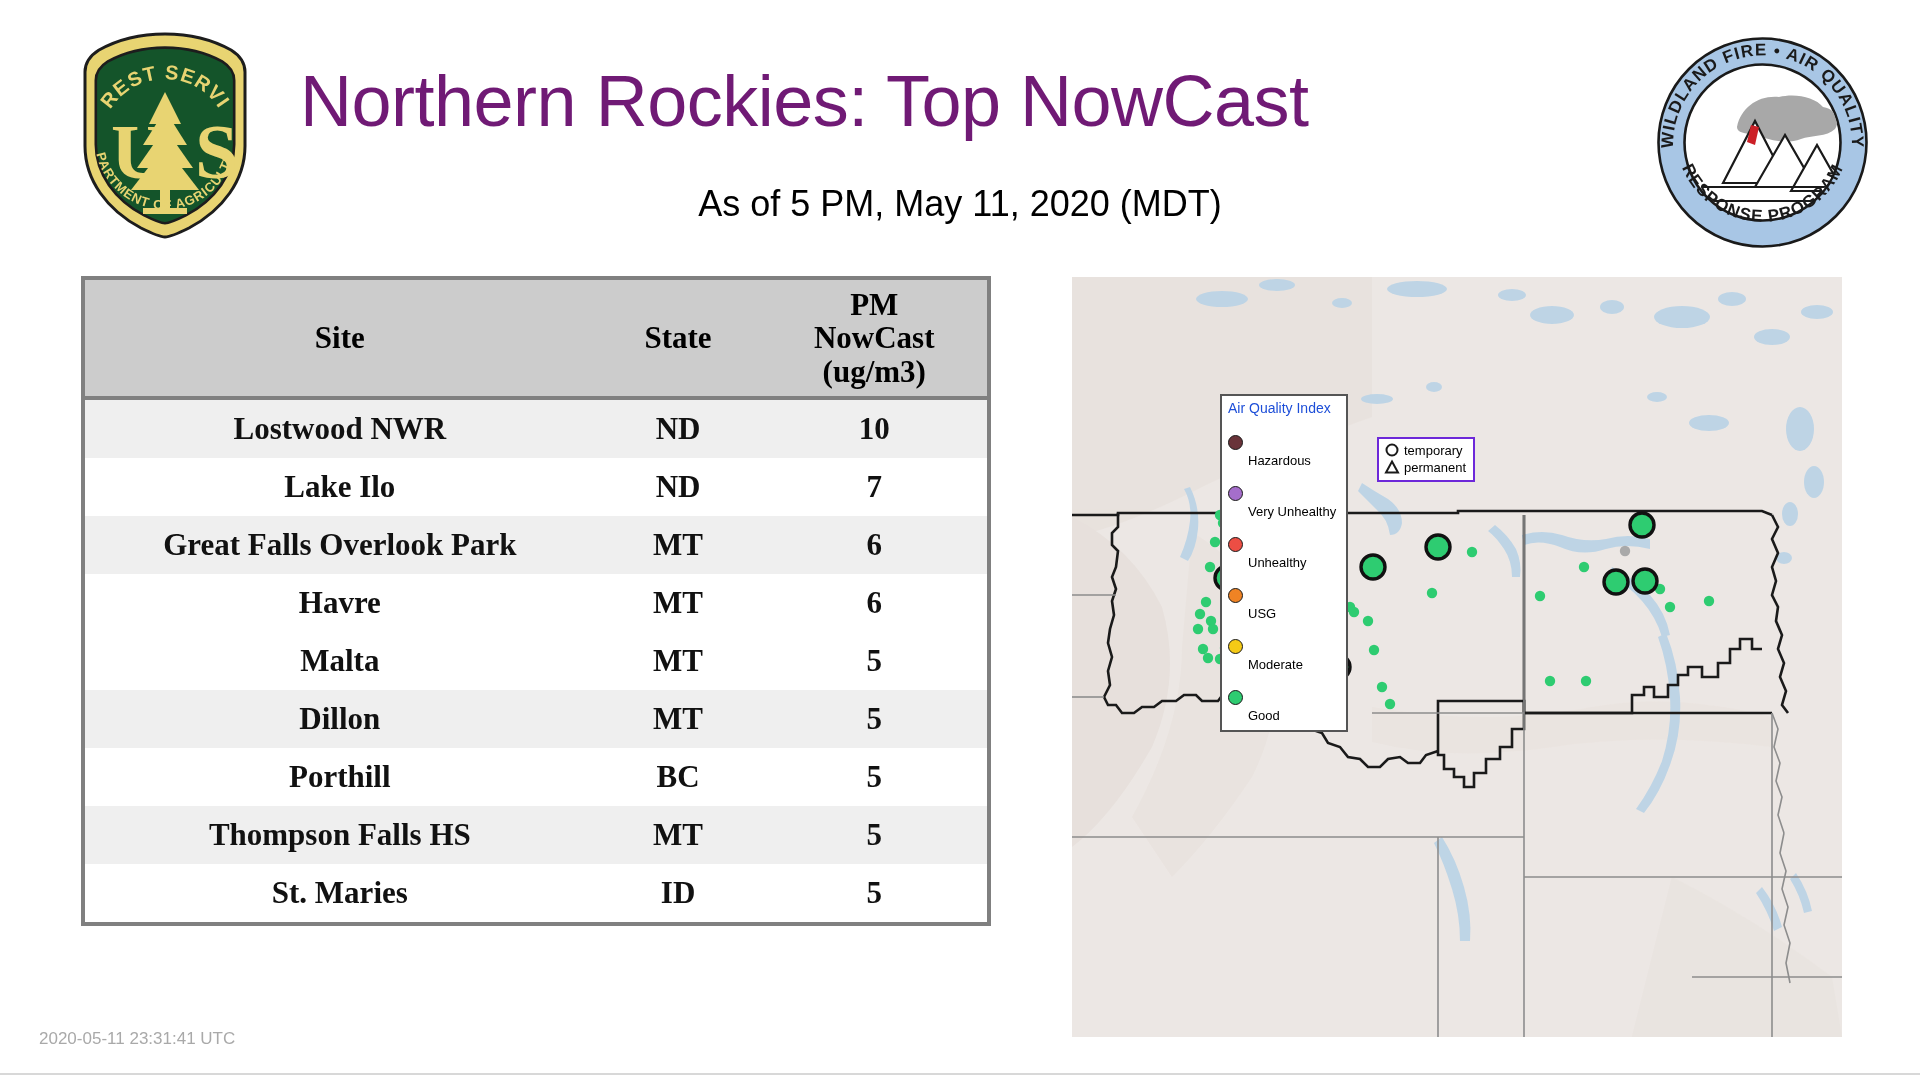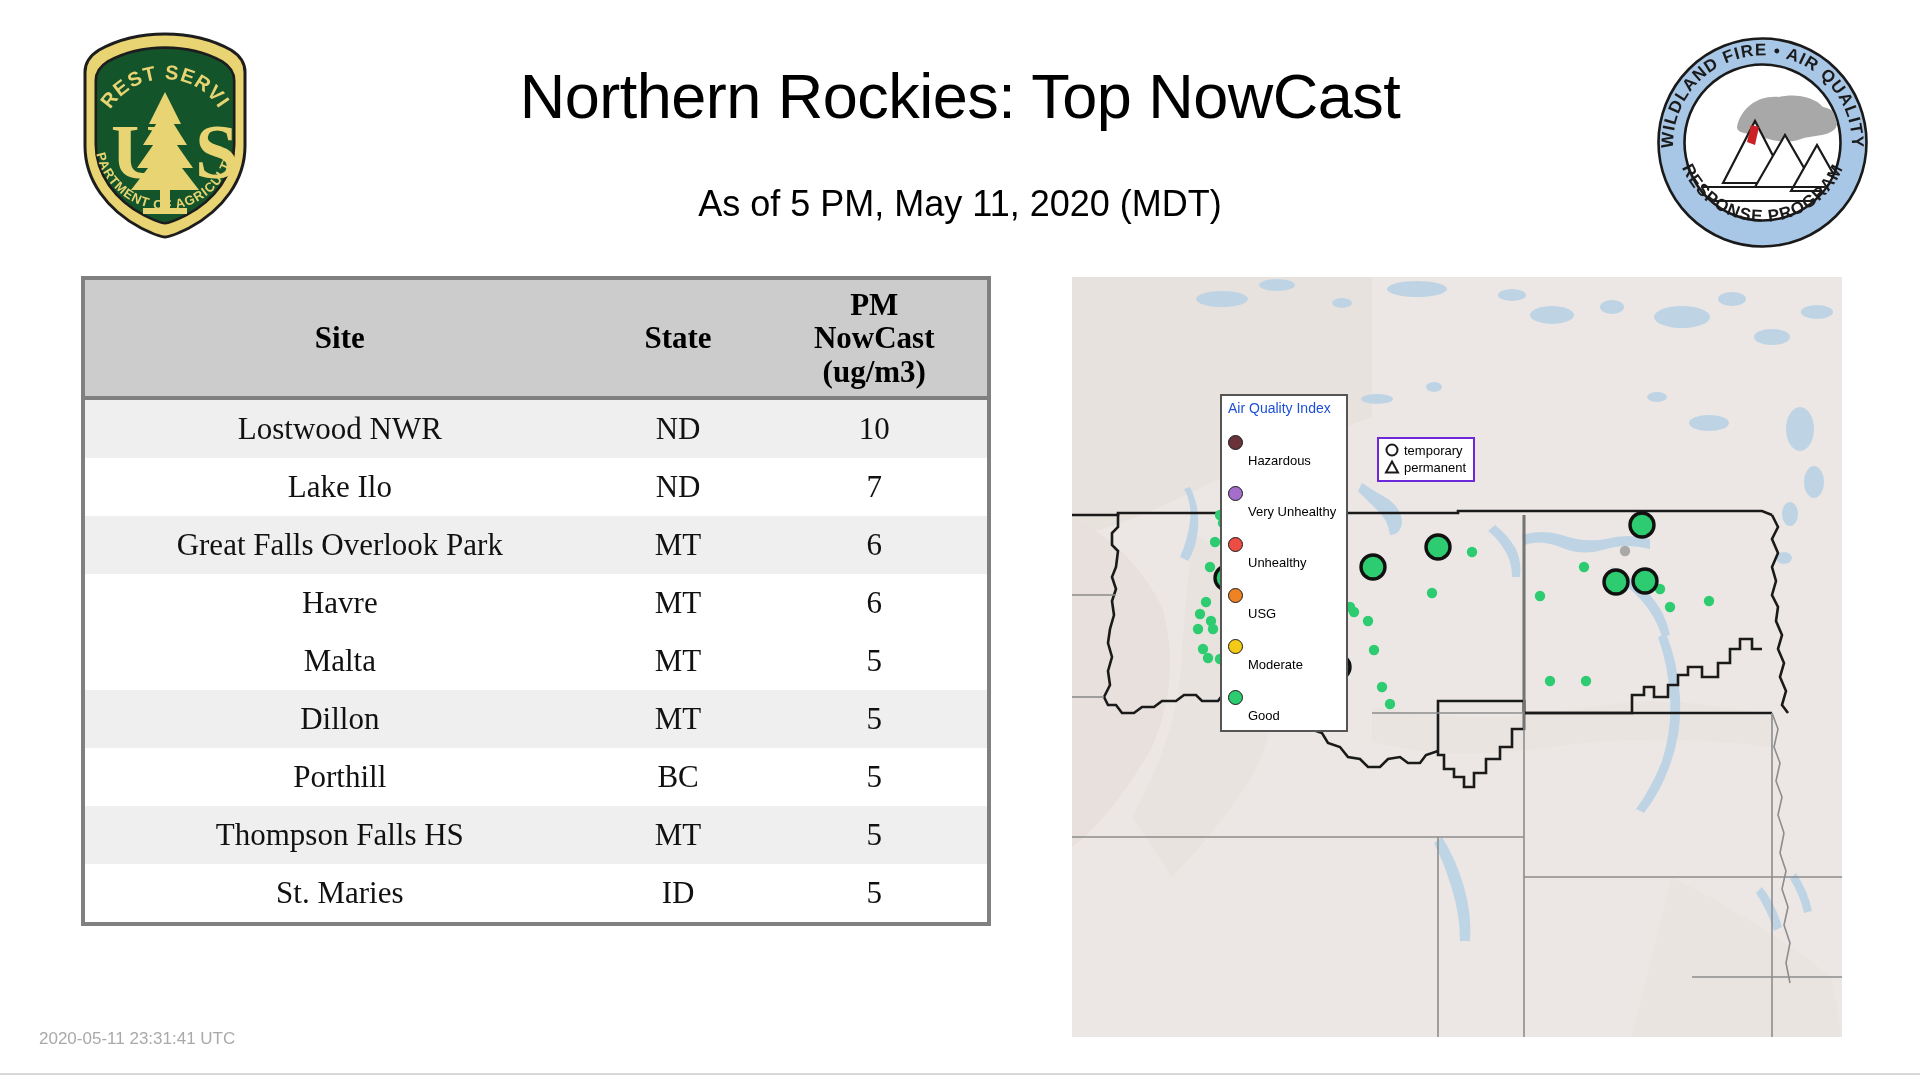--- a/index.html
+++ b/index.html
@@ -33,25 +33,24 @@
     top: 35px;
     width: 215px;
     height: 215px;
   }
 
   #page-title {
     position: absolute;
     left: 300px;
     top: 60px;
     width: 1320px;
-    text-align: center;
     font-family: "Liberation Sans", sans-serif;
-    font-size: 63px;
+    font-size: 72px;
     font-weight: 400;
-    color: #000000;
+    color: #701a75;
     letter-spacing: -0.5px;
     white-space: nowrap;
   }
   #page-subtitle {
     position: absolute;
     left: 300px;
     top: 183px;
     width: 1320px;
     text-align: center;
     font-family: "Liberation Sans", sans-serif;
@@ -84,21 +83,21 @@
     color: #000000;
     text-align: center;
     vertical-align: middle;
     padding: 0;
     height: 116px;
     line-height: 1.08;
     border-bottom: 4px solid #808080;
   }
   table.aqtable tbody td {
     font-family: "Liberation Serif", serif;
-    font-weight: 400;
+    font-weight: 700;
     font-size: 31px;
     color: #111111;
     text-align: center;
     vertical-align: middle;
     height: 58px;
     padding: 0;
   }
   table.aqtable tbody tr.odd td { background: #efefef; }
   table.aqtable tbody tr.even td { background: #ffffff; }
 

